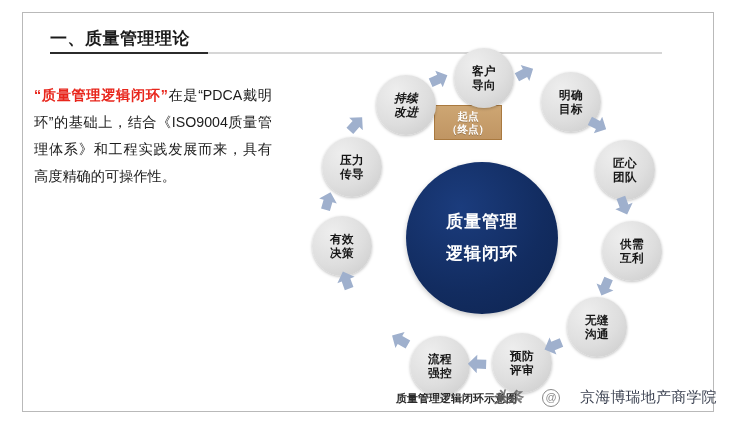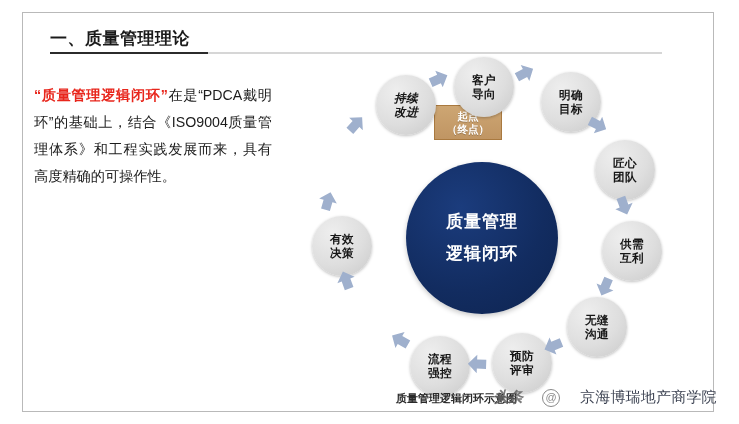--- a/index.html
+++ b/index.html
@@ -205,21 +205,21 @@
     <div class="hub">
       <div class="hub-label">质量管理
 逻辑闭环</div>
     </div>
 
     <div class="startbox">
       <div class="startbox-label">起点
 （终点）</div>
     </div>
 
-    <div class="node big" style="left:172px; top:9px;text-align:center;">
+    <div class="node big" style="left:172px; top:0px;text-align:center;">
       <div class="node-label">客户
 导向</div>
     </div>
 
     <div class="node big" style="left:259px; top:24px;">
       <div class="node-label">明确
 目标</div>
     </div>
 
     <div class="node big" style="left:313px; top:92px;">
@@ -246,20 +246,24 @@
       <div class="node-label">流程
 强控</div>
     </div>
 
 
     <div class="node big" style="left:30px; top:168px;">
       <div class="node-label">有效
 决策</div>
     </div>
 
+    <div class="node big" style="left:40px; top:89px;">
+      <div class="node-label">压力
+传导</div>
+    </div>
 
     <div class="node big" style="left:94px; top:27px;font-style:italic;">
       <div class="node-label">持续
 改进</div>
     </div>
 
     <div class="arrow" style="left:233px; top:15px;  transform:rotate(62deg);">
       <svg viewBox="0 0 24 24" fill="currentColor">
           <path d="M12 1 L23 12 L17.5 12 L17.5 23 L6.5 23 L6.5 12 L1 12 Z"></path>
         </svg>

